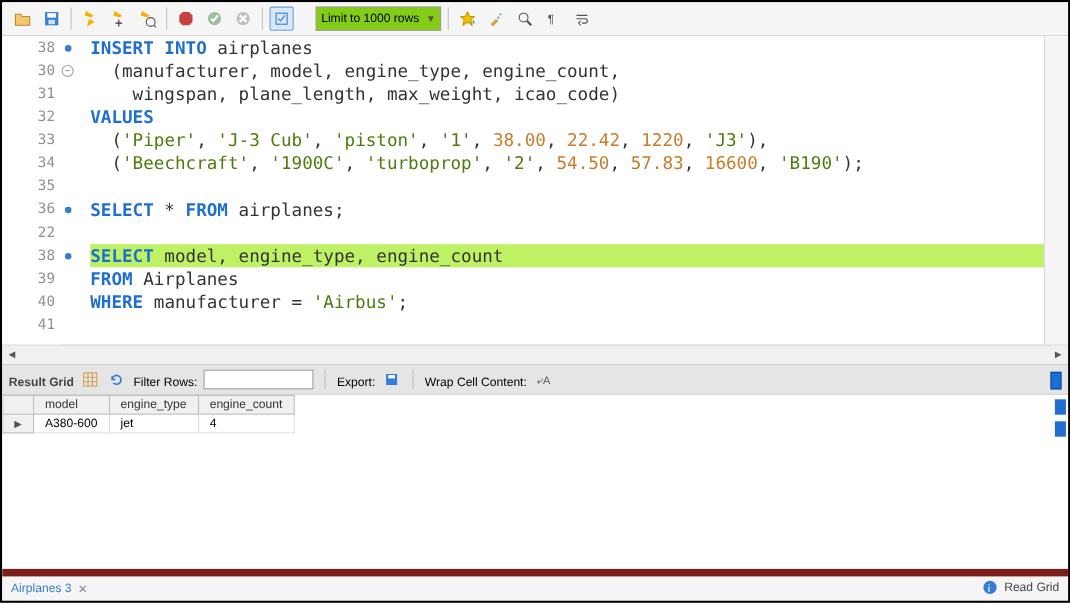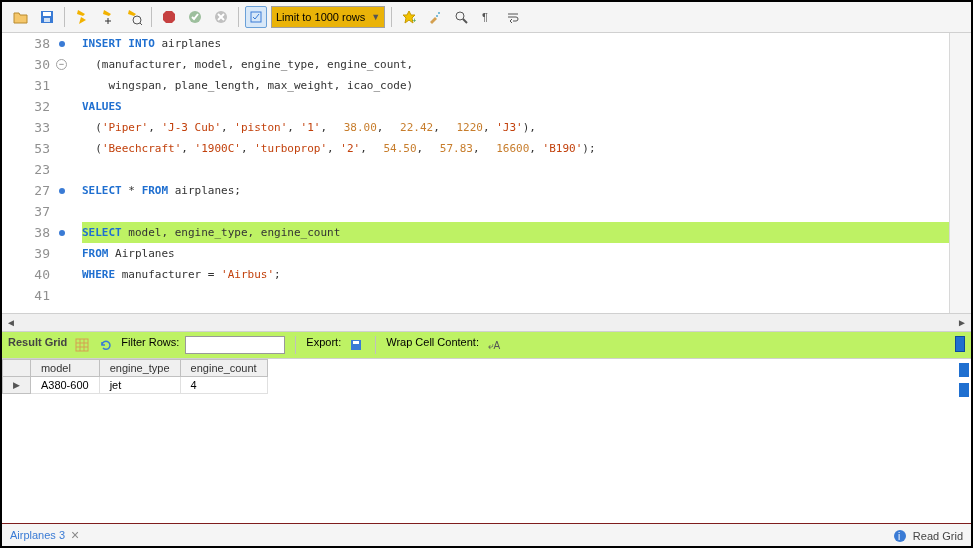--- a/index.html
+++ b/index.html
@@ -1,46 +1,46 @@
 <!DOCTYPE html>
 <html><head>
 <meta charset="utf-8">
 <style>
 * { box-sizing: border-box; margin: 0; padding: 0; }
 body { font-family: "Segoe UI", Tahoma, sans-serif; font-size: 12px; background: #fff; width: 973px; height: 548px; border: 2px solid #000; overflow: hidden; display: flex; flex-direction: column; }
 .toolbar { display: flex; align-items: center; gap: 4px; padding: 4px 8px; border-bottom: 1px solid #d0d0d0; background: #f5f5f5; }
 .tb-btn { width: 22px; height: 22px; display: flex; align-items: center; justify-content: center; cursor: pointer; border-radius: 2px; }
 .tb-sep { width: 1px; height: 20px; background: #c0c0c0; margin: 0 2px; }
 .tb-btn.boxed { border: 1px solid #6aa0d8; background: #d8e8f8; }
-.limit-select { height: 22px; font-size: 11px; border: 1px solid #a0a0a0; padding: 0 4px; background: #eab308; cursor: pointer; display: flex; align-items: center; gap: 6px; }
+.limit-select { height: 22px; font-size: 11px; border: 1px solid #a0a0a0; padding: 0 4px; background: #84cc16; cursor: pointer; display: flex; align-items: center; gap: 6px; margin-left: 16px; }
 .limit-select .caret { font-size: 9px; color: #555; }
 .editor-wrap { flex: 0 0 auto; position: relative; display: flex; background: #fff; }
 .gutter { width: 54px; background: #fff; font-family: Consolas, monospace; font-size: 13px; color: #909090; text-align: right; padding-right: 6px; user-select: none; }
 .gutter .grow { display: flex; align-items: center; justify-content: flex-end; height: 21px; }
 .markers { width: 18px; position: relative; }
 .markers .dot { width: 6px; height: 6px; border-radius: 50%; background: #3a7bd5; position: absolute; left: 3px; }
 .markers .fold { width: 11px; height: 11px; border: 1px solid #a0a0a0; border-radius: 6px; position: absolute; left: 0; font-size: 9px; line-height: 9px; text-align: center; color: #666; }
-.code { font-family: Consolas, monospace; font-size: 11px; line-height: 21px; color: #333; white-space: pre; padding-left: 8px; flex: 1; }
+.code { font-family: Consolas, monospace; font-size: 16px; line-height: 21px; color: #333; white-space: pre; padding-left: 8px; flex: 1; }
 .code .line { height: 21px; }
 .code .kw { color: #1f6fd0; font-weight: bold; }
-.code .str { color: #c2410c; }
-.code .num { color: #c77d2c; margin-left: 10px; }
+.code .str { color: #4d7c0f; }
+.code .num { color: #c77d2c; }
 .code .cursor-line { background: #bef264; }
 .hscroll { height: 18px; background: #f0f0f0; border-top: 1px solid #d0d0d0; display: flex; align-items: center; justify-content: space-between; padding: 0 4px; font-size: 10px; color: #555; }
-.result-toolbar { display: flex; align-items: flex-start; gap: 6px; padding: 4px 6px; border-top: 1px solid #d0d0d0; border-bottom: 1px solid #d0d0d0; background: #bef264; font-size: 11px; }
+.result-toolbar { display: flex; align-items: flex-end; gap: 6px; padding: 4px 6px; border-top: 1px solid #d0d0d0; border-bottom: 1px solid #d0d0d0; background: #e5e5e5; font-size: 11px; }
 .result-toolbar .lbl { font-weight: bold; color: #444; }
 .result-toolbar .tb-icon { width: 18px; height: 18px; display: flex; align-items: center; justify-content: center; cursor: pointer; }
 .filter-input { width: 100px; height: 18px; border: 1px solid #999; padding: 0 4px; font-size: 11px; }
 .result-toolbar .rsep { width: 1px; height: 18px; background: #c0c0c0; margin: 0 4px; }
 .grid-wrap { flex: 1; overflow: auto; background: #fff; }
 table.grid { border-collapse: collapse; font-size: 11px; }
 table.grid th { background: #f0f0f0; border: 1px solid #c0c0c0; padding: 2px 10px; font-weight: normal; text-align: left; color: #333; }
 table.grid td { border: 1px solid #e0e0e0; padding: 2px 10px; }
 table.grid td.rowhead { background: #f0f0f0; border: 1px solid #c0c0c0; width: 18px; font-size: 9px; color: #555; text-align: center; }
-.statusbar { display: flex; align-items: flex-end; justify-content: space-between; padding: 3px 8px; border-top: 1px solid #7f1d1d; background: #f5f5f5; font-size: 11px; color: #3a7bd5; }
+.statusbar { display: flex; align-items: flex-start; justify-content: space-between; padding: 3px 8px; border-top: 7px solid #7f1d1d; background: #f5f5f5; font-size: 11px; color: #3a7bd5; }
 .statusbar .tabname { display: flex; align-items: center; gap: 6px; }
 .statusbar .close-x { color: #888; cursor: pointer; font-size: 14px; }
 .statusbar .ro { display: flex; align-items: center; gap: 6px; color: #444; }
 .right-pad { width: 22px; background: #f5f5f5; border-left: 1px solid #d8d8d8; }
 svg { display: block; }
 </style>
 </head>
 <body>
 
 <div class="toolbar">
@@ -139,24 +139,24 @@
     </div>
 </div>
 
 <div class="editor-wrap" style="height: 280px;">
   <div class="gutter" id="gutter">
       <div class="grow">38</div>
       <div class="grow">30</div>
       <div class="grow">31</div>
       <div class="grow">32</div>
       <div class="grow">33</div>
-      <div class="grow">53</div>
-      <div class="grow">23</div>
-      <div class="grow">27</div>
-      <div class="grow">37</div>
+      <div class="grow">34</div>
+      <div class="grow">35</div>
+      <div class="grow">36</div>
+      <div class="grow">22</div>
       <div class="grow">38</div>
       <div class="grow">39</div>
       <div class="grow">40</div>
       <div class="grow">41</div>
     </div>
   <div class="markers" id="markers">
       <div class="dot" style="top: 8px;"></div>
       <div class="fold" style="top: 26px;">−</div>
       <div class="dot" style="top: 155px;"></div>
       <div class="dot" style="top: 197px;"></div>

